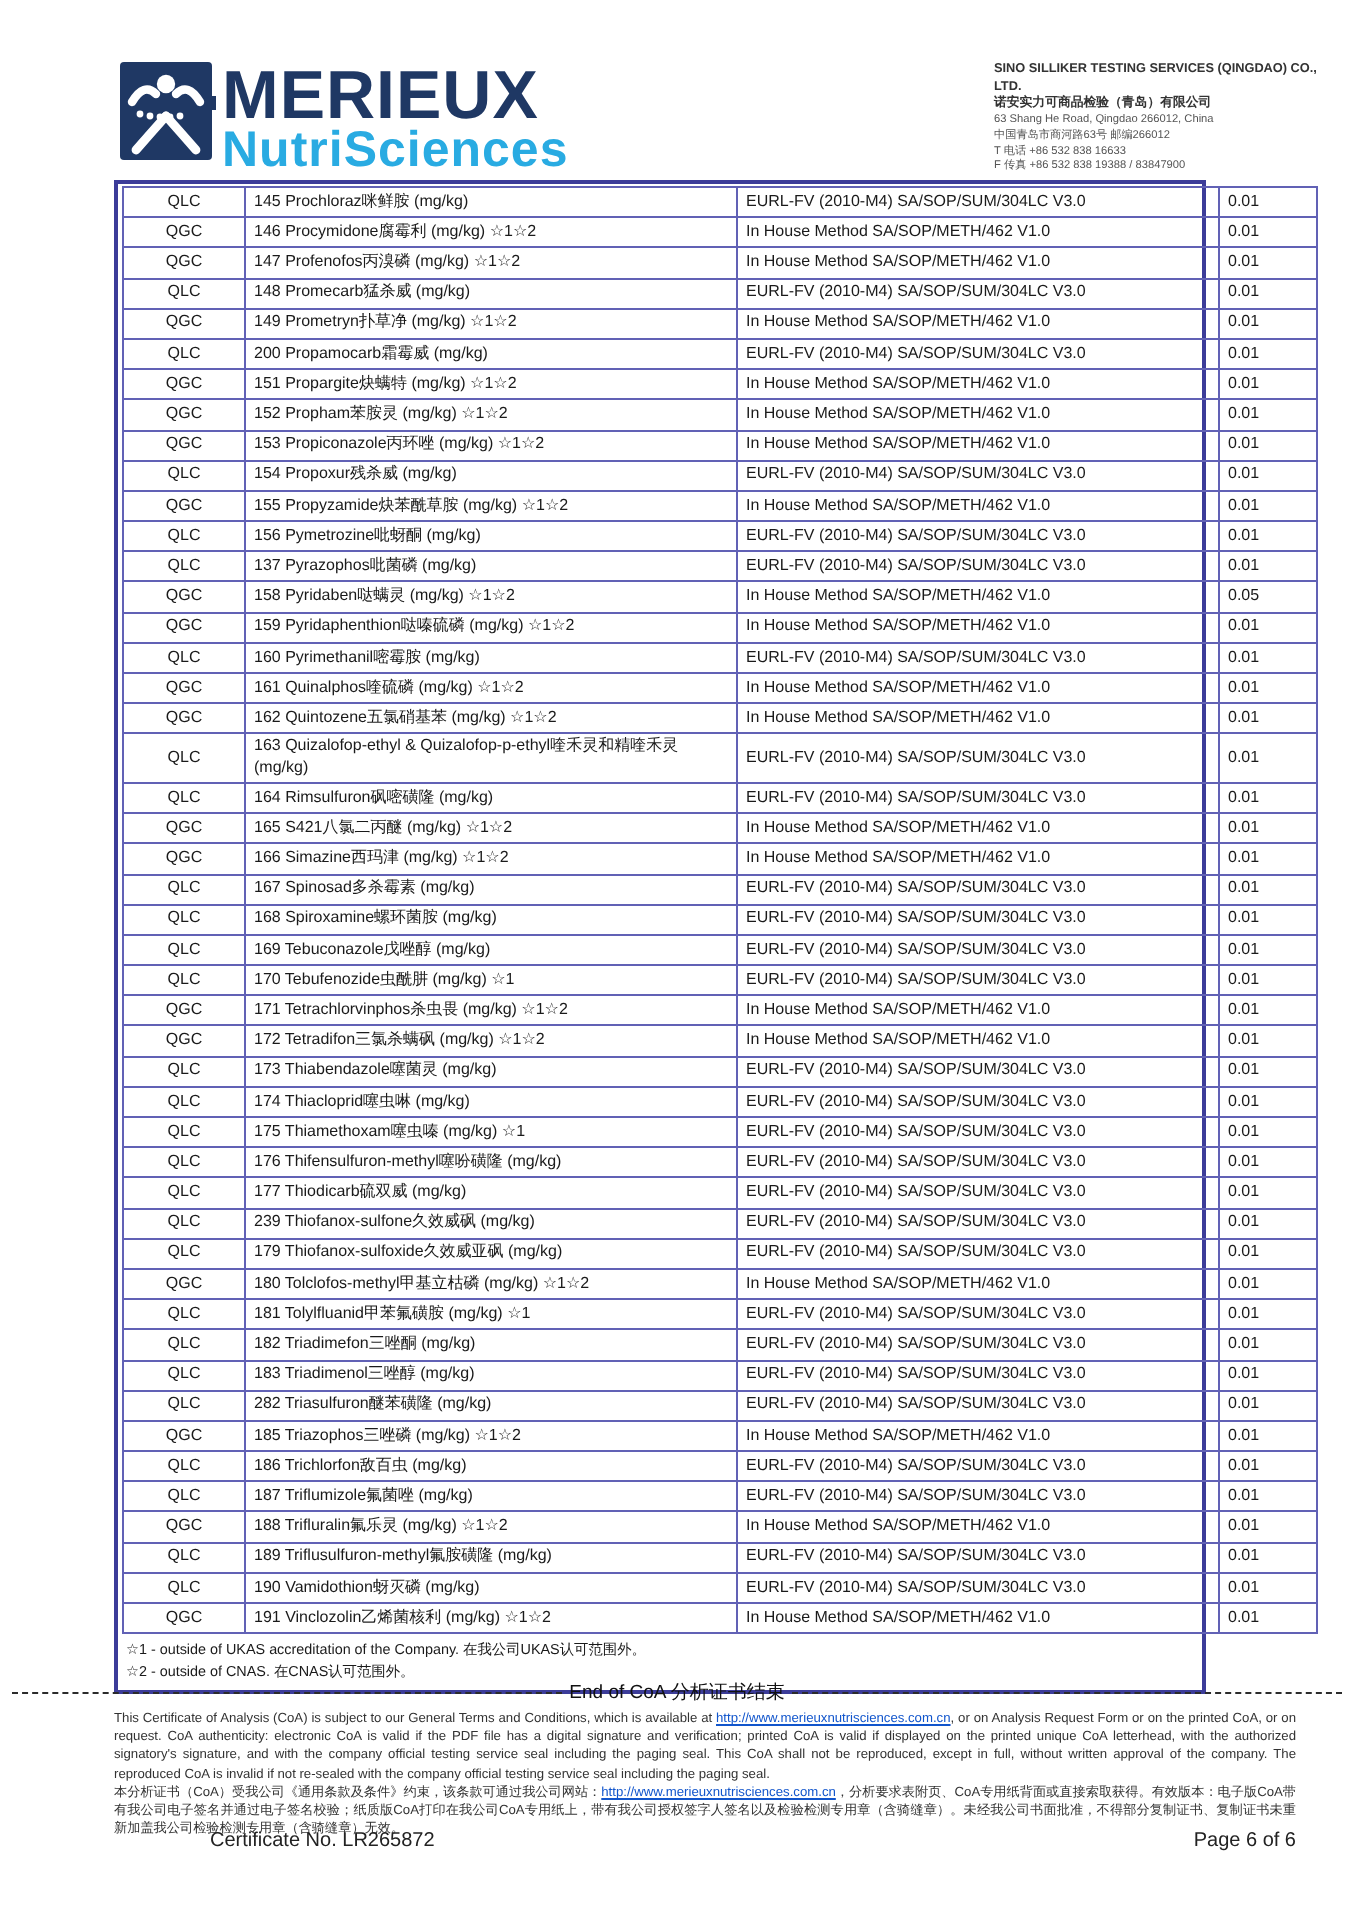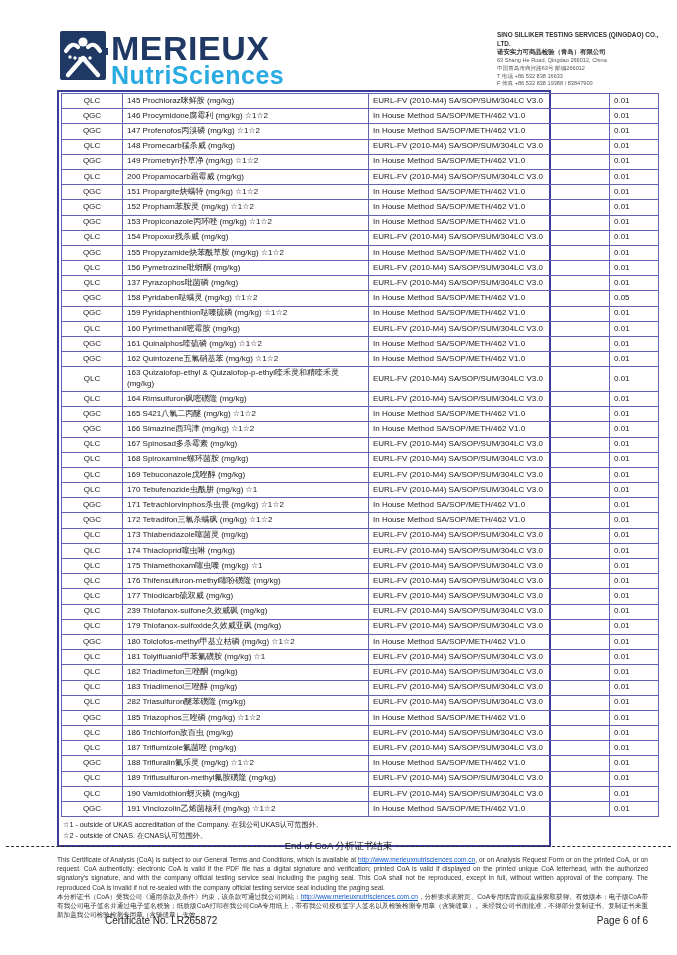--- a/index.html
+++ b/index.html
@@ -11,21 +11,21 @@
   .logo{position:absolute;left:60px;top:31px;display:flex;align-items:flex-start;}
   .logo-mark{width:48px;height:49px;flex:0 0 auto;position:relative;}
   .logo-text{margin-left:3px;line-height:1;}
   .brand-top{font-size:34px;font-weight:bold;color:#1f3864;letter-spacing:.5px;}
   .brand-bottom{font-size:25px;font-weight:bold;color:#29abe2;letter-spacing:.5px;margin-top:-2px;}
   .company{position:absolute;left:497px;top:31px;width:165px;color:#3d3d3d;}
   .company .c-name{font-size:6.4px;font-weight:bold;line-height:1.35;color:#333;}
   .company .c-line{font-size:5.6px;line-height:1.4;color:#555;}
   
   .tbl-wrap{
-    position:absolute;left:57px;top:90px;width:494px;box-sizing:border-box;
+    position:absolute;left:57px;top:90px;width:546px;box-sizing:border-box;
     border:2px solid #3c3c99;padding:1px 2px 2px 2px;background:#fff;
   }
   table.coa{border-collapse:collapse;width:100%;table-layout:fixed;}
   table.coa td{
     border:1px solid #6161b5;font-size:8px;line-height:1.35;
     padding:1px 4px;vertical-align:middle;height:12.2px;
     overflow:hidden;word-wrap:break-word;
   }
   td.c-lab{width:52px;text-align:center;}
   td.c-item{width:237px;}

